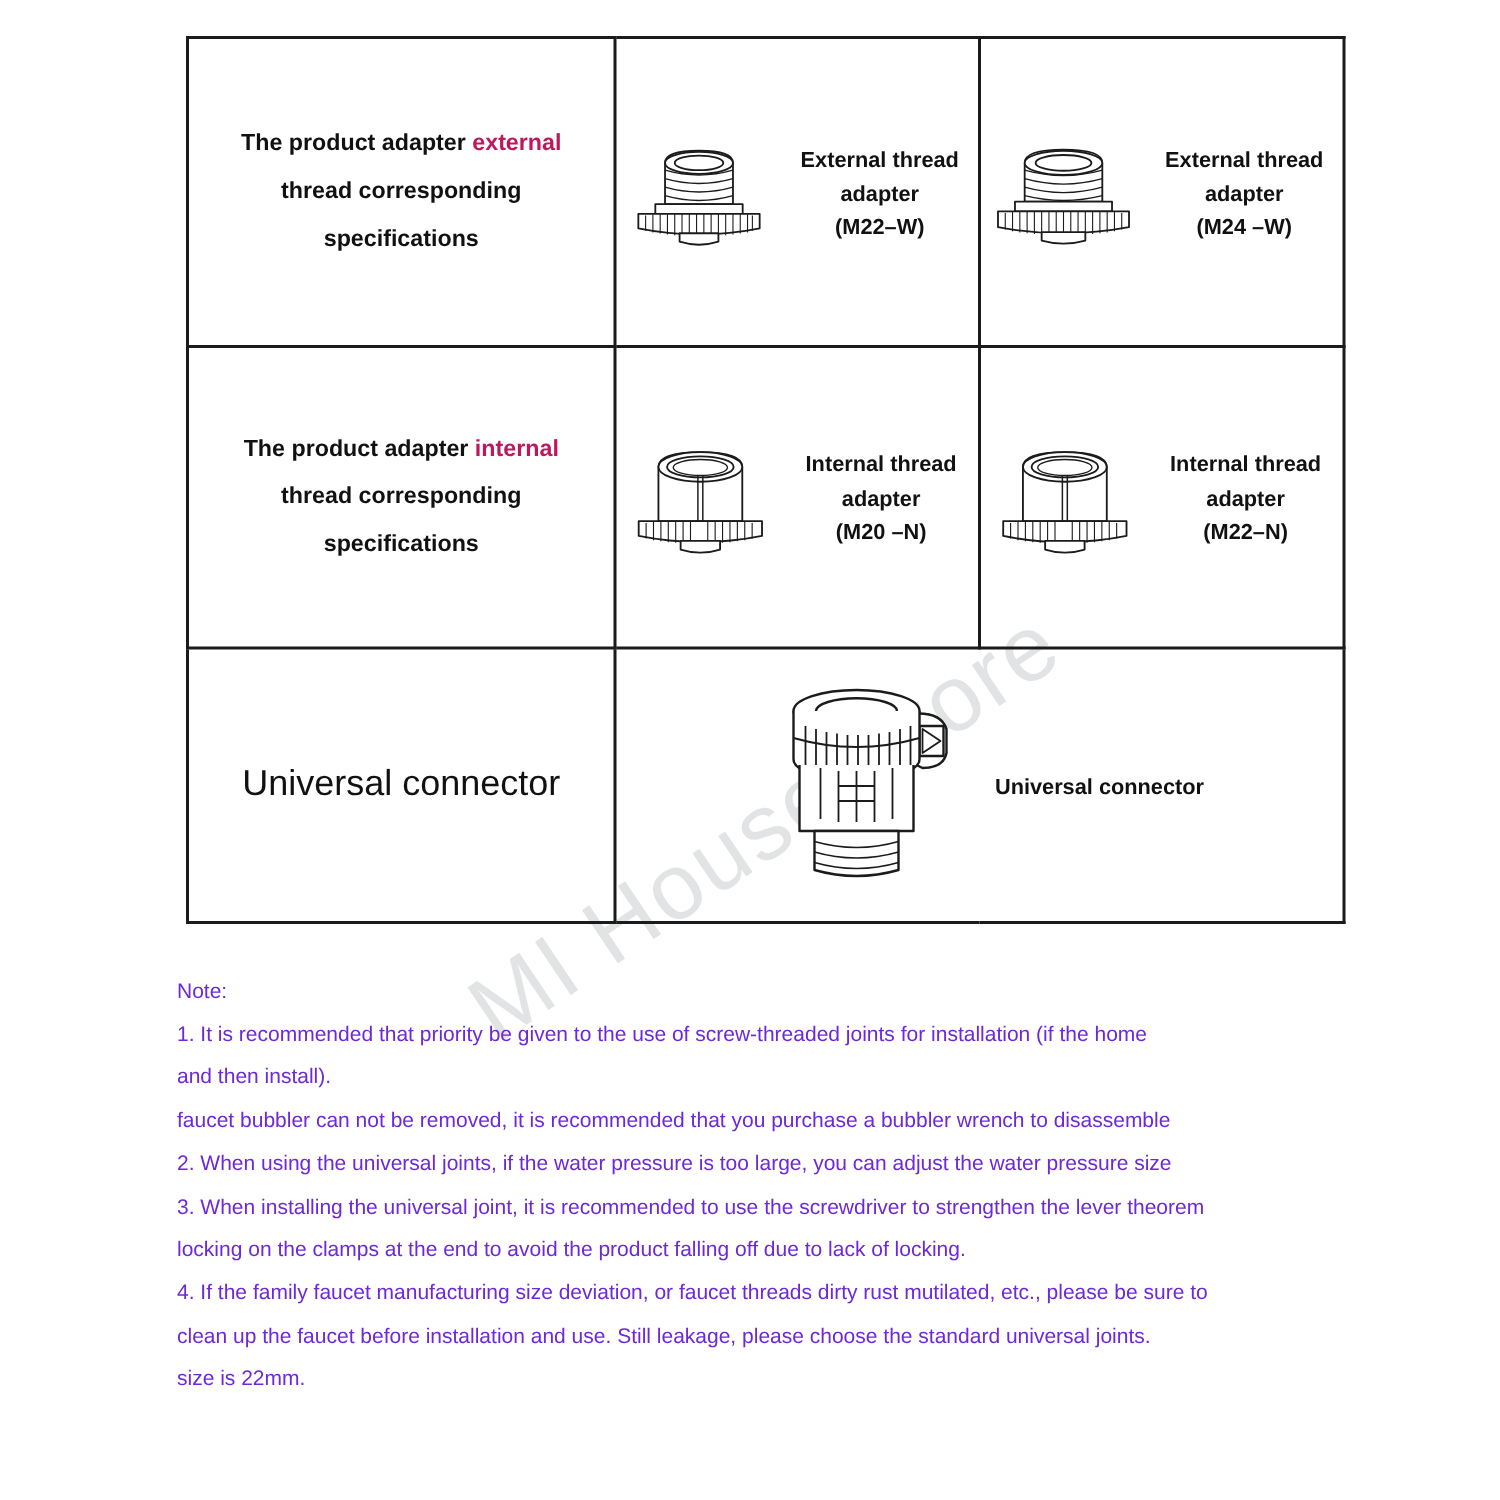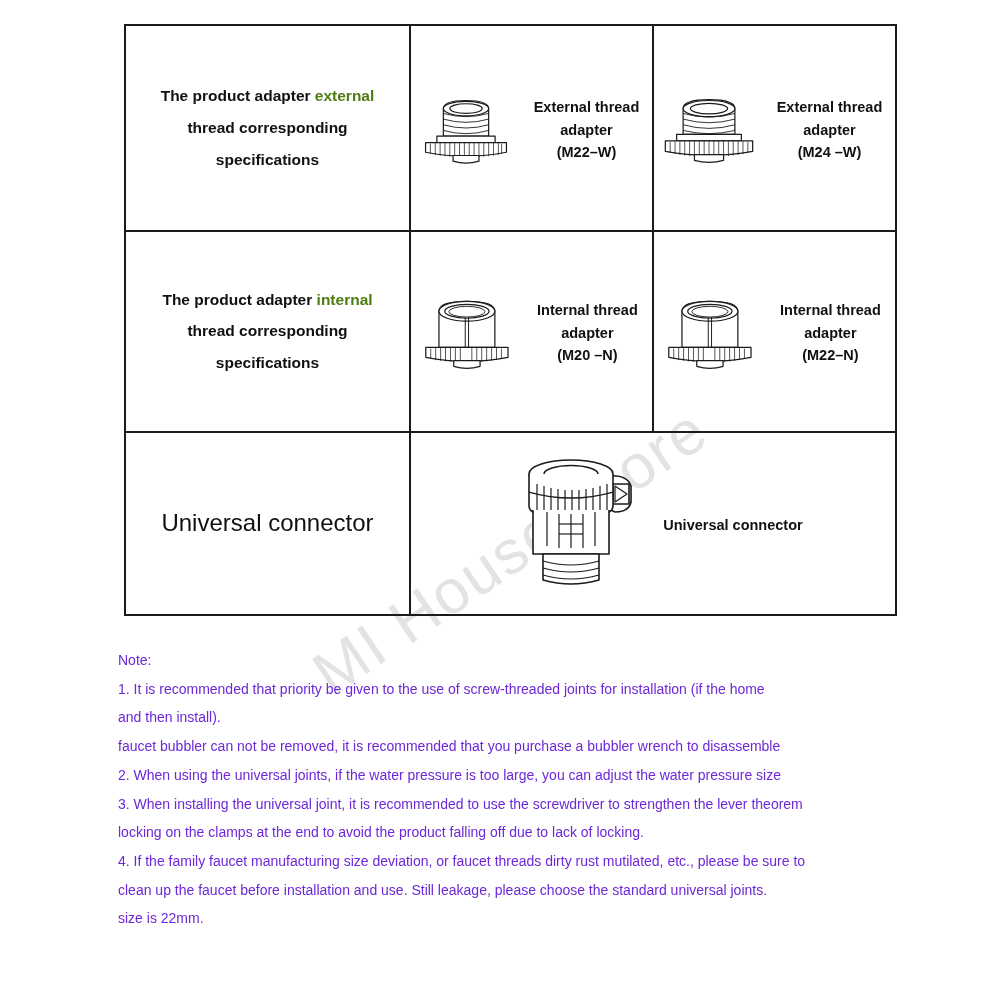--- a/index.html
+++ b/index.html
@@ -64,21 +64,21 @@
   .row2 { height: 180px; }
   .row3 { height: 164px; }
 
   .label-text {
     font-size: 15.5px;
     font-weight: bold;
     line-height: 2.05;
     color: #111111;
     padding: 0 12px;
   }
-  .label-text .hl { color: #4d7c0f; }
+  .label-text .hl { color: #be185d; }
 
   .label-text-big {
     font-size: 24px;
     font-weight: 400;
     color: #111111;
     text-align: center;
   }
 
   .prod-wrap {
     display: flex;

